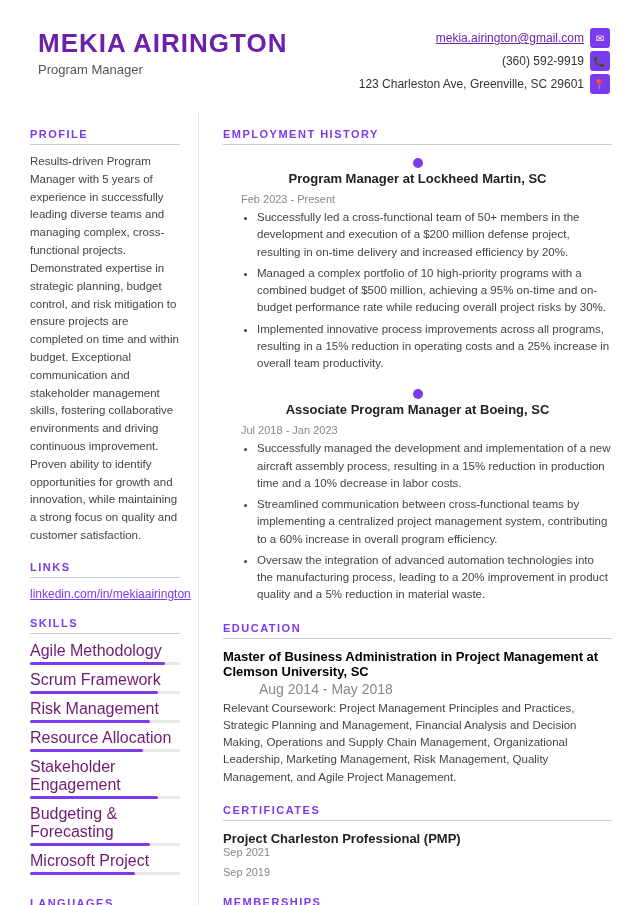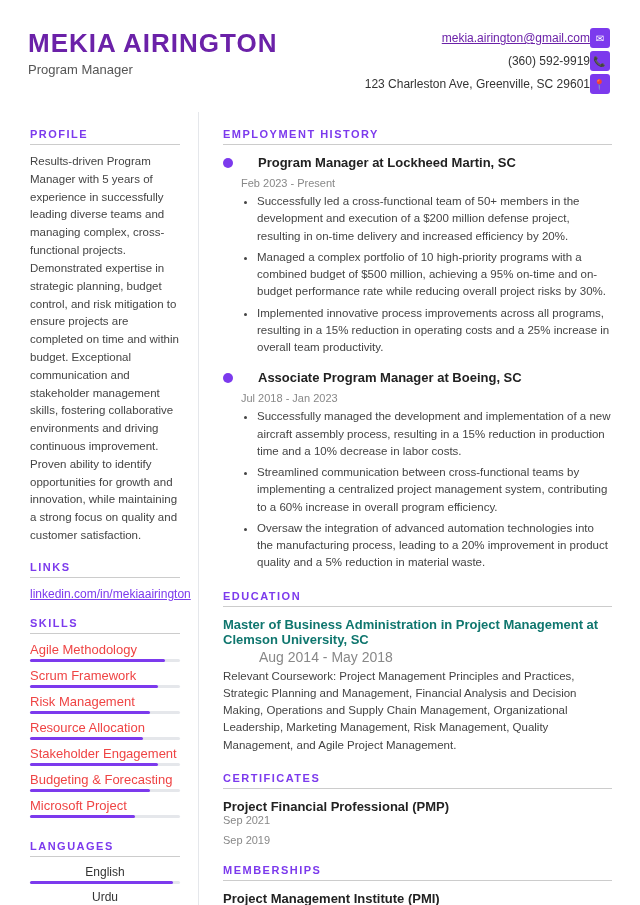--- a/index.html
+++ b/index.html
@@ -18,21 +18,21 @@
       min-height: 905px;
       background: #fff;
       display: flex;
       flex-direction: column;
     }
     
     .header {
       display: flex;
       justify-content: space-between;
       align-items: flex-start;
-      padding: 28px 30px 18px 28px;
+      padding: 28px 30px 18px 38px;
       border-bottom: none;
     }
     .header-left {}
     .header-name {
       font-size: 26px;
       font-weight: 900;
       color: #6b21a8;
       letter-spacing: 1px;
       text-transform: uppercase;
     }
@@ -46,21 +46,21 @@
       font-size: 12px;
       color: #333;
       display: flex;
       flex-direction: column;
       gap: 3px;
     }
     .contact-row {
       display: flex;
       align-items: center;
       justify-content: flex-end;
-      gap: 0;
+      gap: 6px;
     }
     .contact-icon {
       width: 20px;
       height: 20px;
       background: #7c3aed;
       border-radius: 3px;
       display: flex;
       align-items: center;
       justify-content: center;
       color: #fff;
@@ -111,22 +111,22 @@
       color: #7c3aed;
       font-size: 12px;
       text-decoration: underline;
     }
 
     
     .skill-item {
       margin-bottom: 6px;
     }
     .skill-name {
-      font-size: 13px;
-      color: #ef4444;
+      font-size: 16px;
+      color: #701a75;
       margin-bottom: 2px;
     }
     .skill-bar-bg {
       height: 3px;
       background: #e5e7eb;
       border-radius: 2px;
     }
     .skill-bar-fill {
       height: 3px;
       background: #7c3aed;
@@ -175,22 +175,23 @@
       border-top: 1.5px solid #ccc;
       margin-bottom: 10px;
     }
 
     
     .job {
       margin-bottom: 14px;
     }
     .job-header {
       display: flex;
-      align-items: flex-start;
-      gap: 25px;
+      align-items: center;
+      gap: 3px;
+      flex-direction: column;
     }
     .job-dot {
       width: 10px;
       height: 10px;
       min-width: 10px;
       border-radius: 50%;
       background: #7c3aed;
       margin-top: 3px;
     }
     .job-title {
@@ -213,21 +214,21 @@
       font-size: 11.5px;
       color: #444;
       line-height: 1.5;
       margin-bottom: 4px;
     }
 
     
     .edu-title {
       font-size: 13px;
       font-weight: 700;
-      color: #0f766e;
+      color: #000000;
       margin-bottom: 2px;
     }
     .edu-dates {
       font-size: 14px;
       color: #888;
       margin-bottom: 3px;
       margin-left: 36px;
     }
     .edu-desc {
       font-size: 11.5px;
@@ -396,21 +397,21 @@
       <div class="right-section-title">EDUCATION</div>
       <hr class="right-divider">
       <div class="edu-title">Master of Business Administration in Project Management at Clemson University, SC</div>
       <div class="edu-dates">Aug 2014 - May 2018</div>
       <div class="edu-desc">Relevant Coursework: Project Management Principles and Practices, Strategic Planning and Management, Financial Analysis and Decision Making, Operations and Supply Chain Management, Organizational Leadership, Marketing Management, Risk Management, Quality Management, and Agile Project Management.</div>
 
       <div class="right-section-title">CERTIFICATES</div>
       <hr class="right-divider">
       <div id="certs-container">
           <div class="cert-item">
-    <div class="cert-title">Project Financial Professional (PMP)</div>
+    <div class="cert-title">Project Charleston Professional (PMP)</div>
     <div class="cert-date">Sep 2021</div>
   </div>
           <div class="cert-item">
     <div class="cert-date">Sep 2019</div>
   </div>
         </div>
 
       <div class="right-section-title">MEMBERSHIPS</div>
       <hr class="right-divider">
       <div id="memberships-container">

